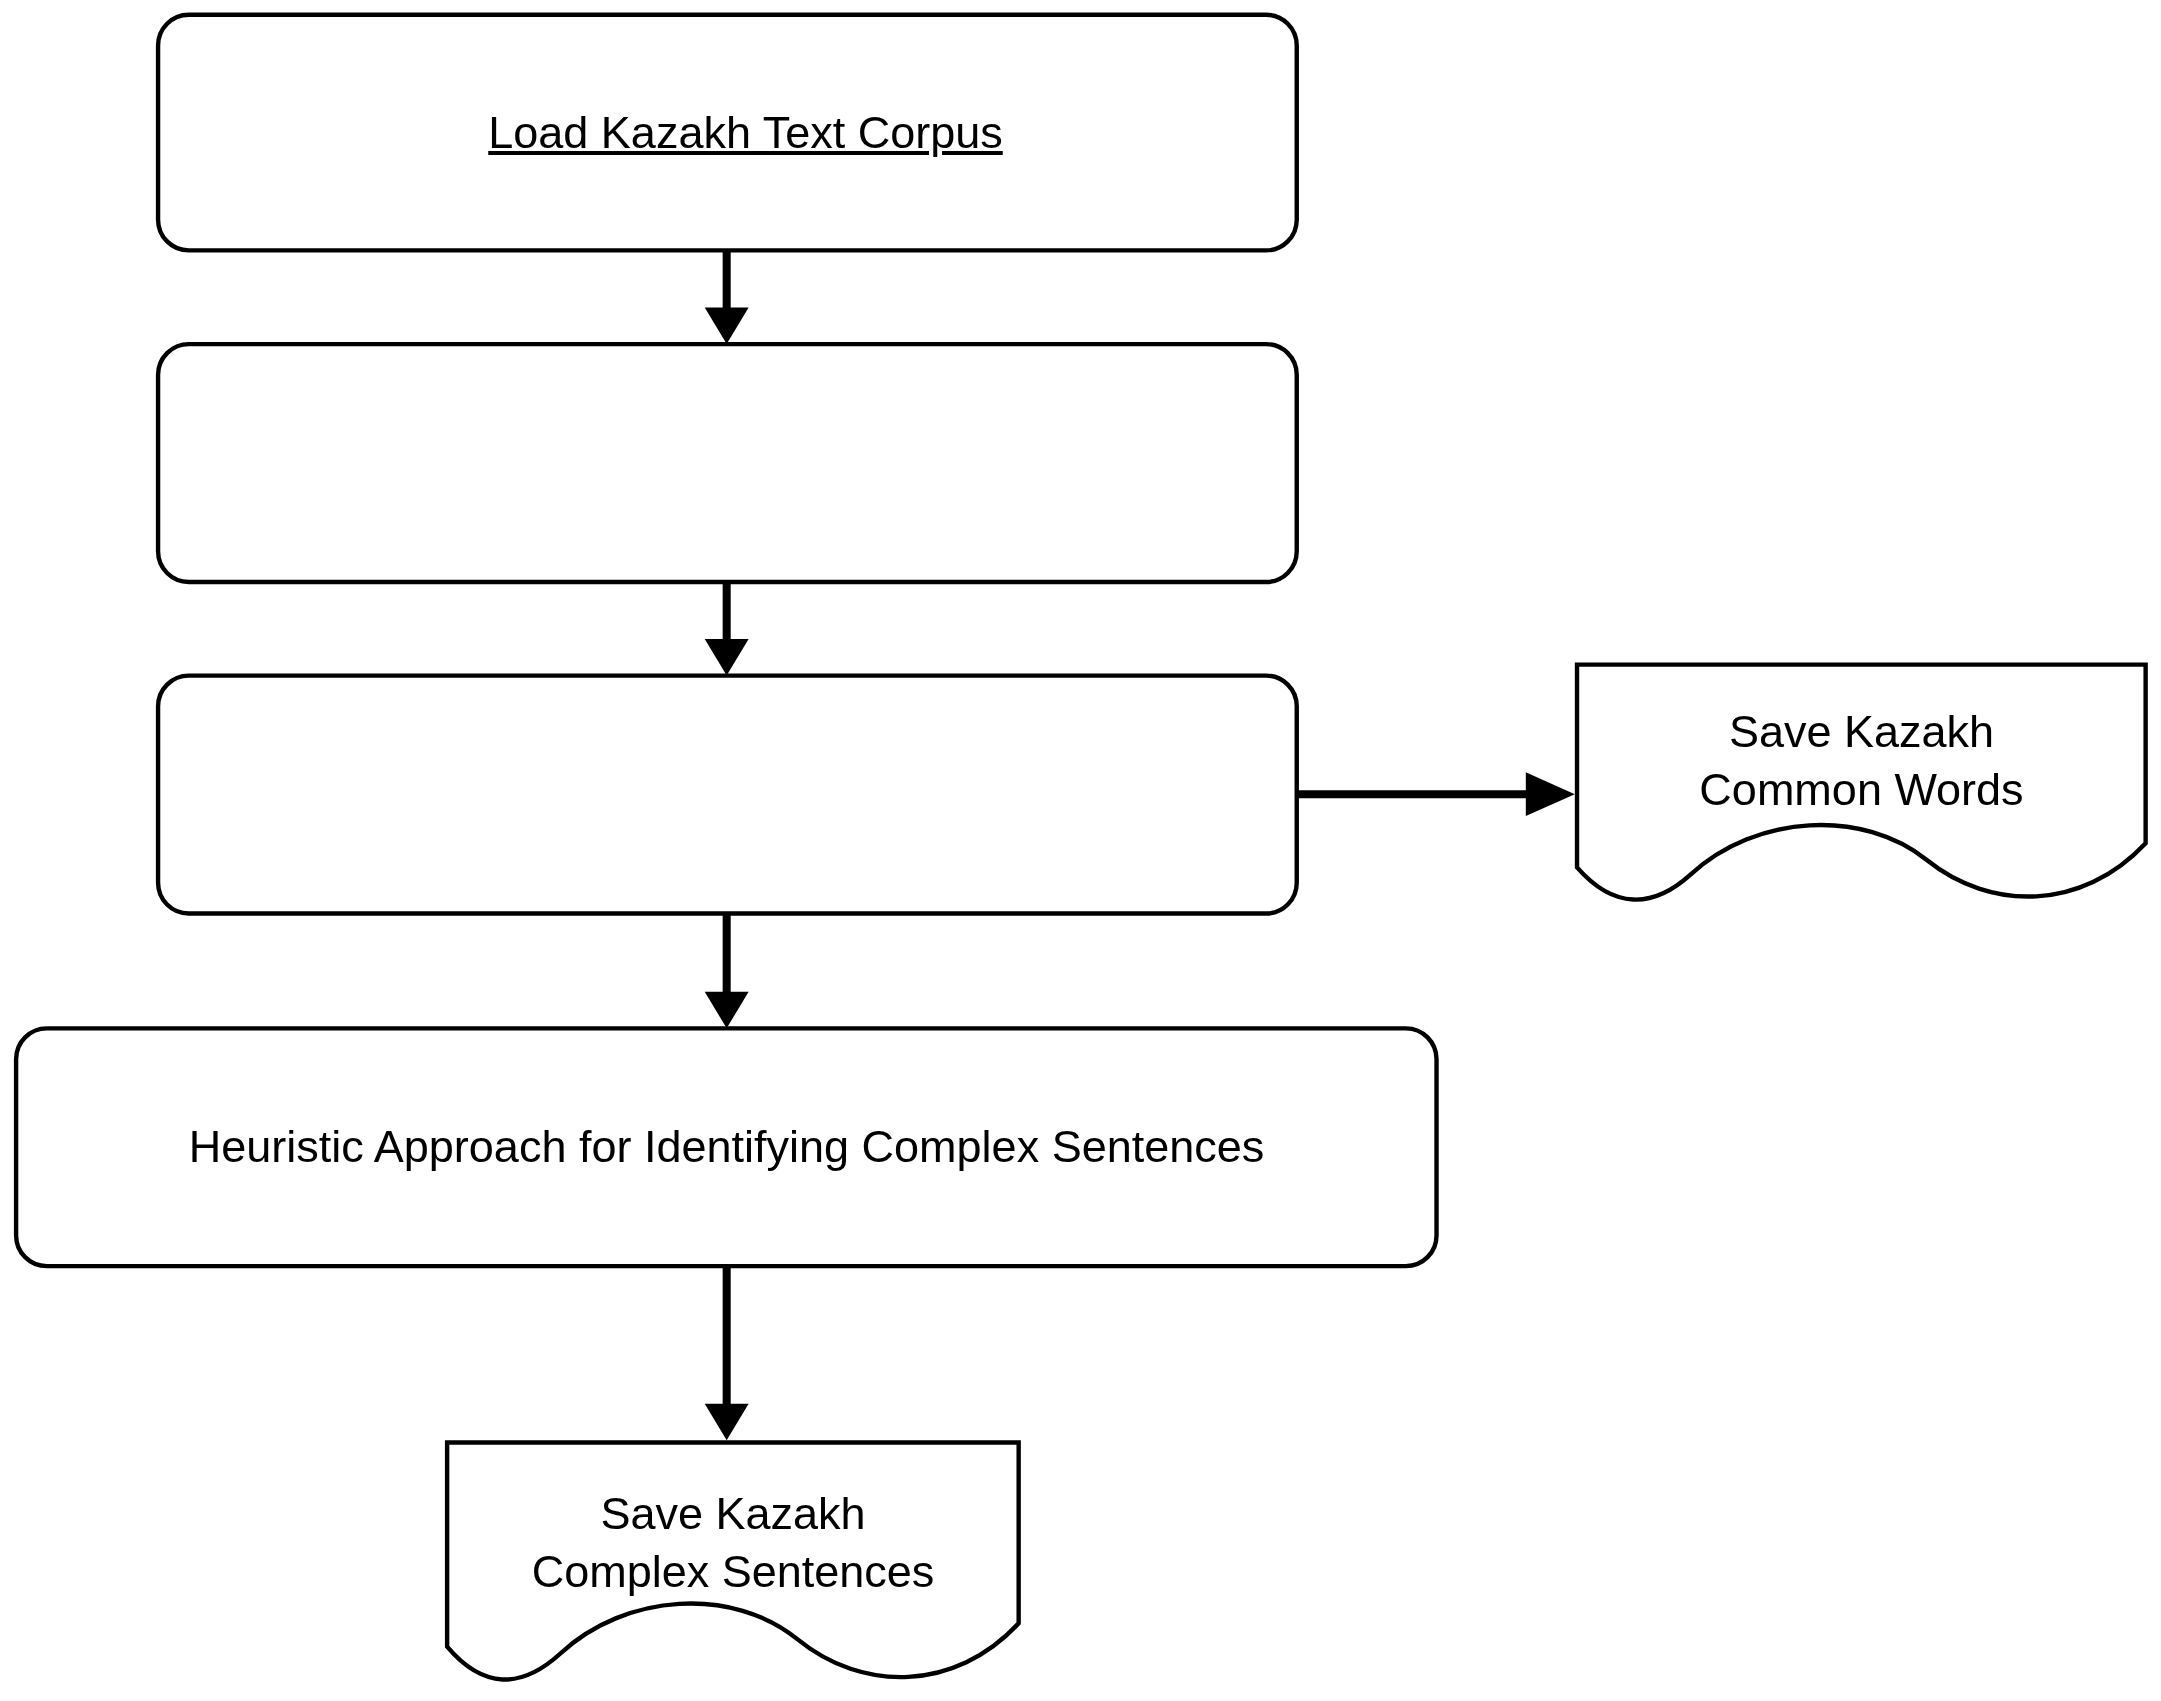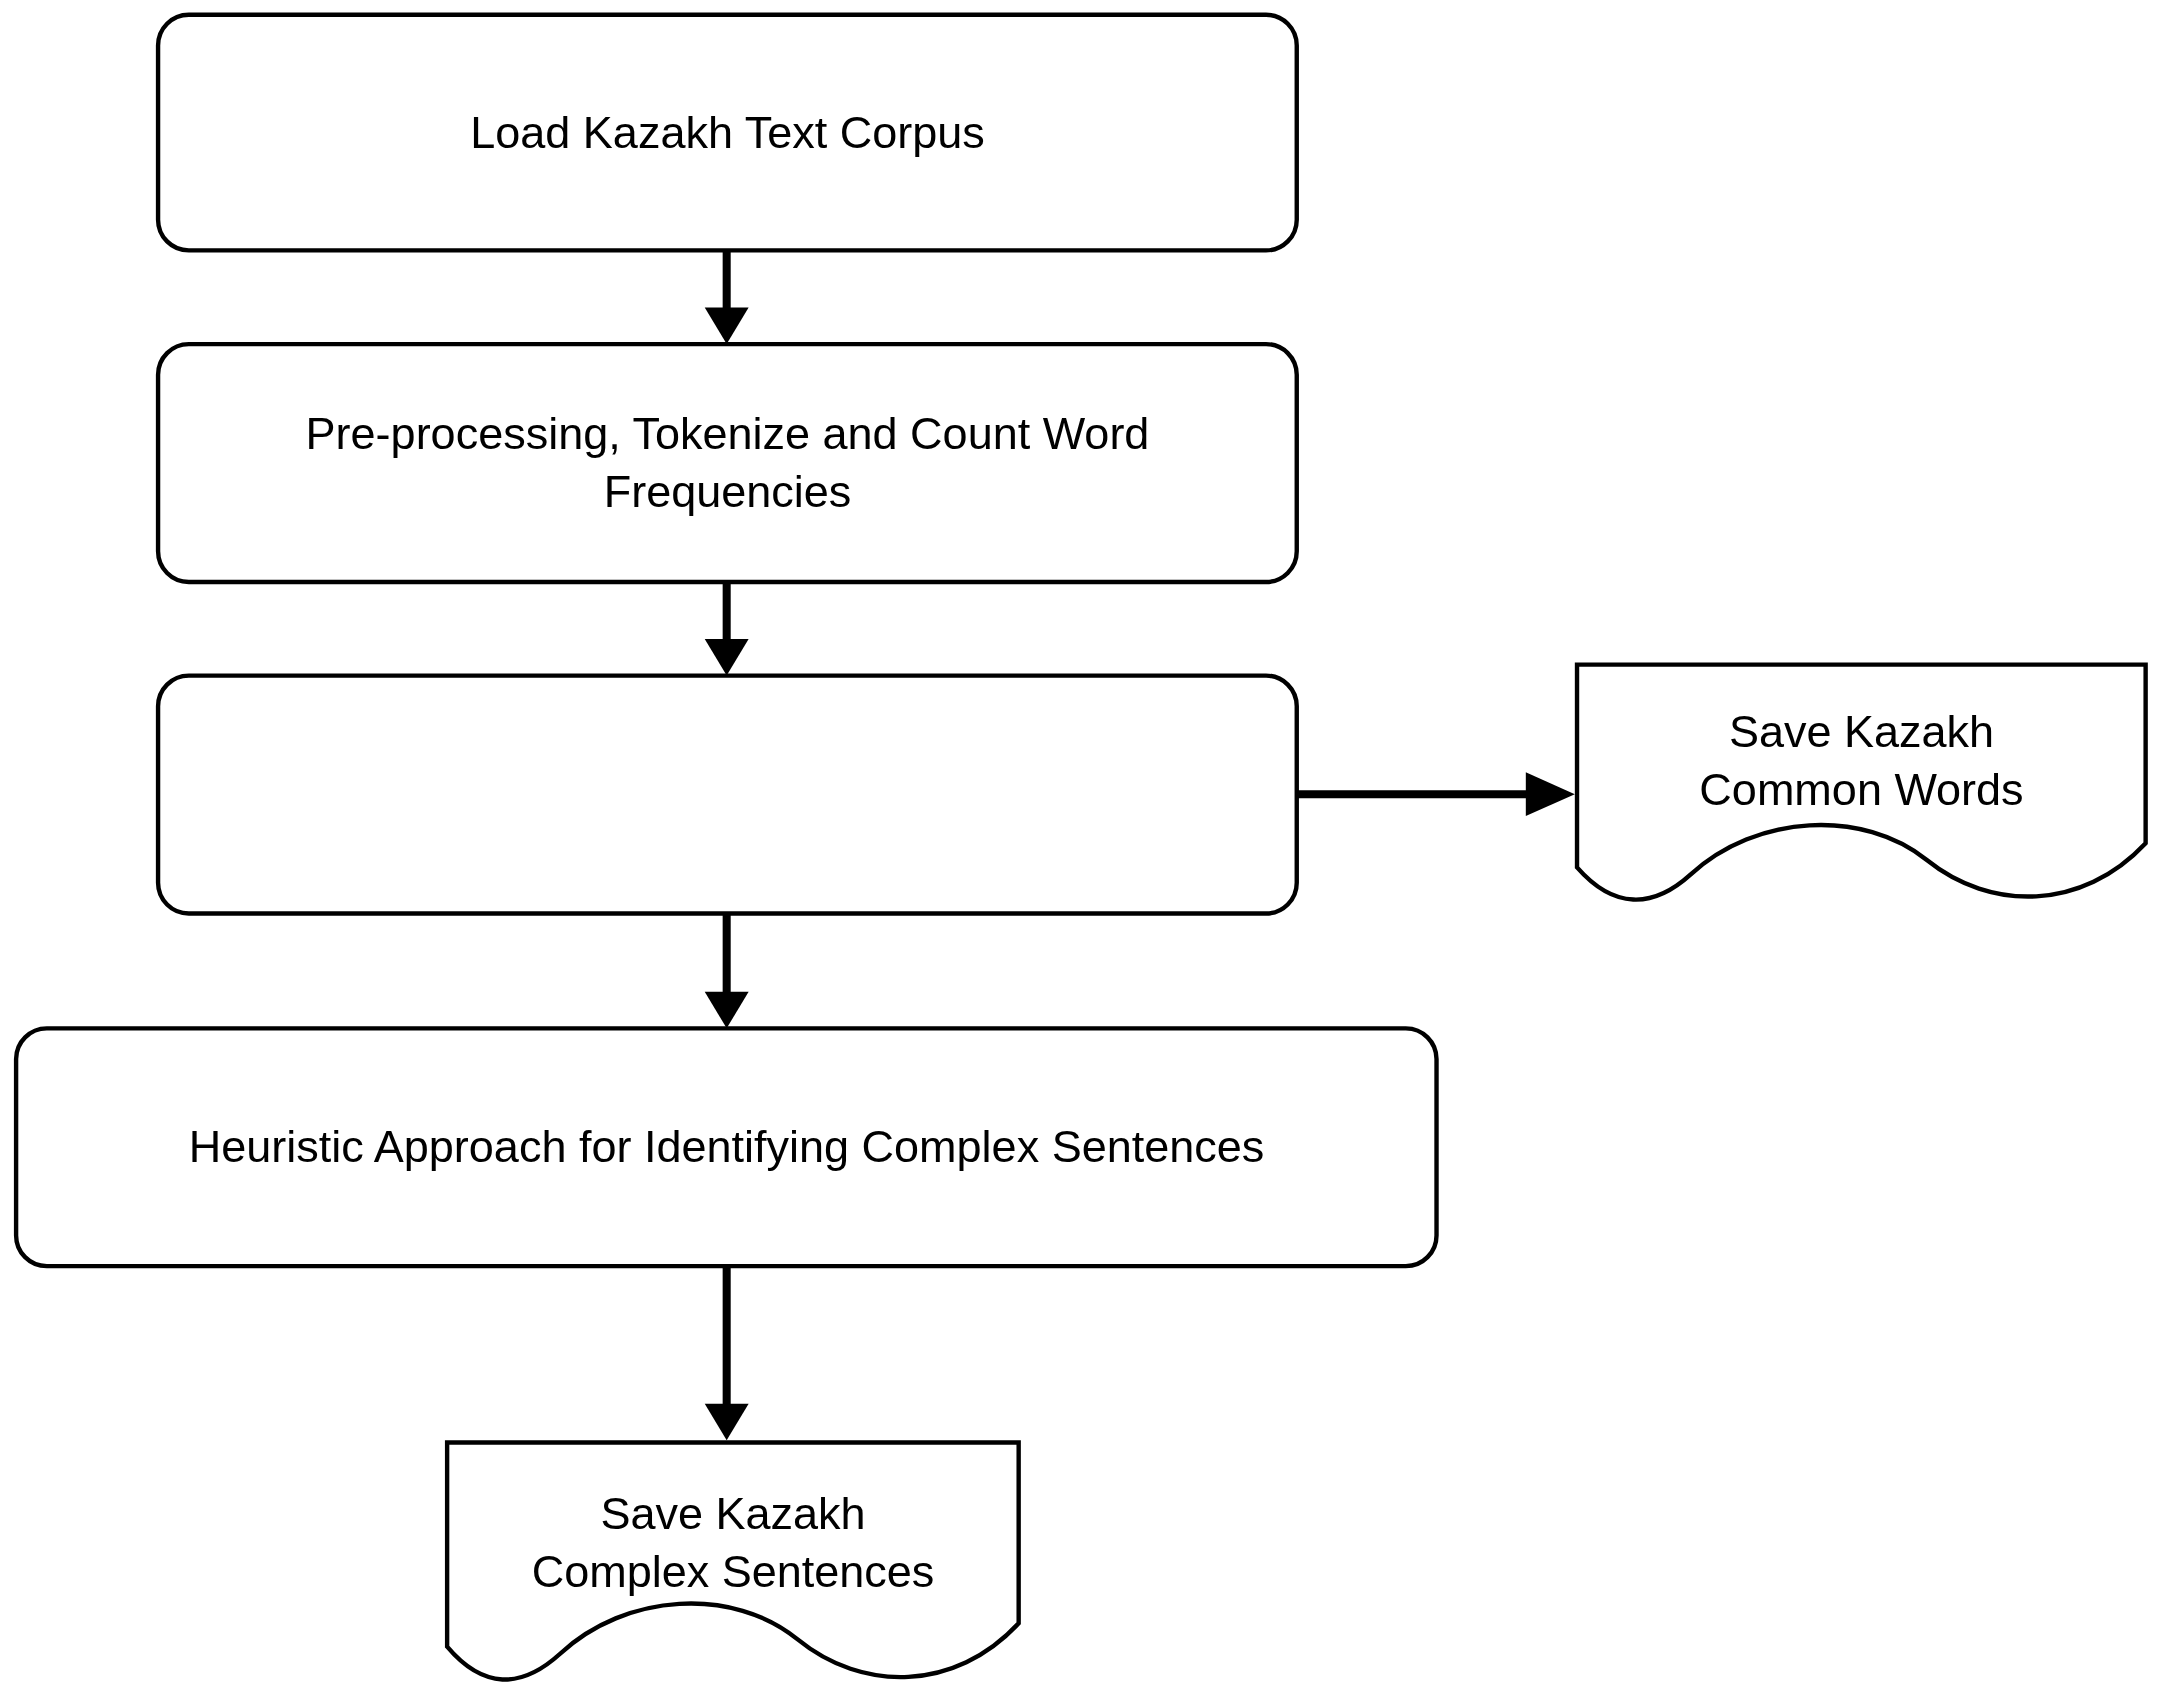--- a/index.html
+++ b/index.html
@@ -95,24 +95,22 @@
       <polygon points="963,1355 1023,1355 993,1405" fill="#000000"></polygon>
     </g>
 
     <g>
       <line x1="993" y1="1730" x2="993" y2="1923" stroke="#000000" stroke-width="11"></line>
       <polygon points="963,1918 1023,1918 993,1968" fill="#000000"></polygon>
     </g>
 
   </svg>
 
-  <div class="node-label" style="left:158px; top:14.6px; width:1139px; height:236px;">Load Kazakh Text Corpus</div>
+  <div class="node-label" style="left:176px; top:14.6px; width:1139px; height:236px;text-decoration:underline;">Load Kazakh Text Corpus</div>
 
-  <div class="node-label" style="left:180px; top:344px; width:1095px; height:238px;">Pre-processing, Tokenize and Count Word
-Frequencies</div>
 
 
   <div class="node-label" style="left:1575px; top:662px; width:573px; height:198px;">Save Kazakh
 Common Words</div>
 
   <div class="node-label" style="left:16px; top:1028px; width:1421px; height:238px;">Heuristic Approach for Identifying Complex Sentences</div>
 
   <div class="node-label" style="left:445px; top:1441px; width:576px; height:203px;">Save Kazakh
 Complex Sentences</div>
 

